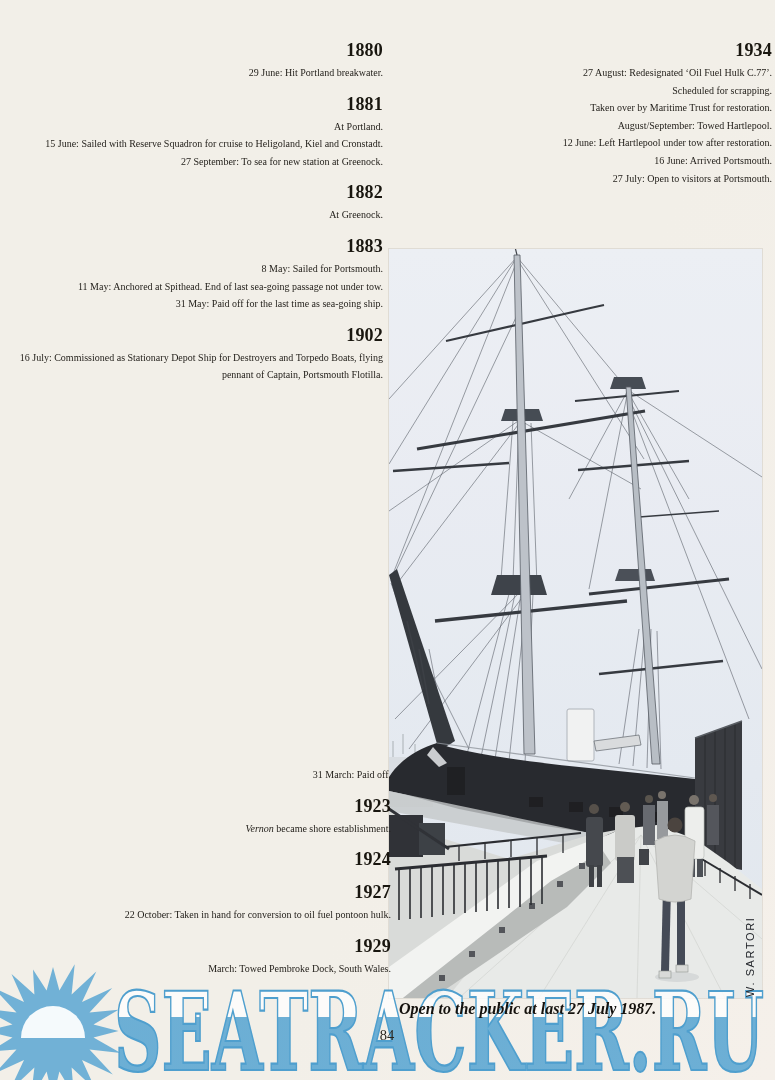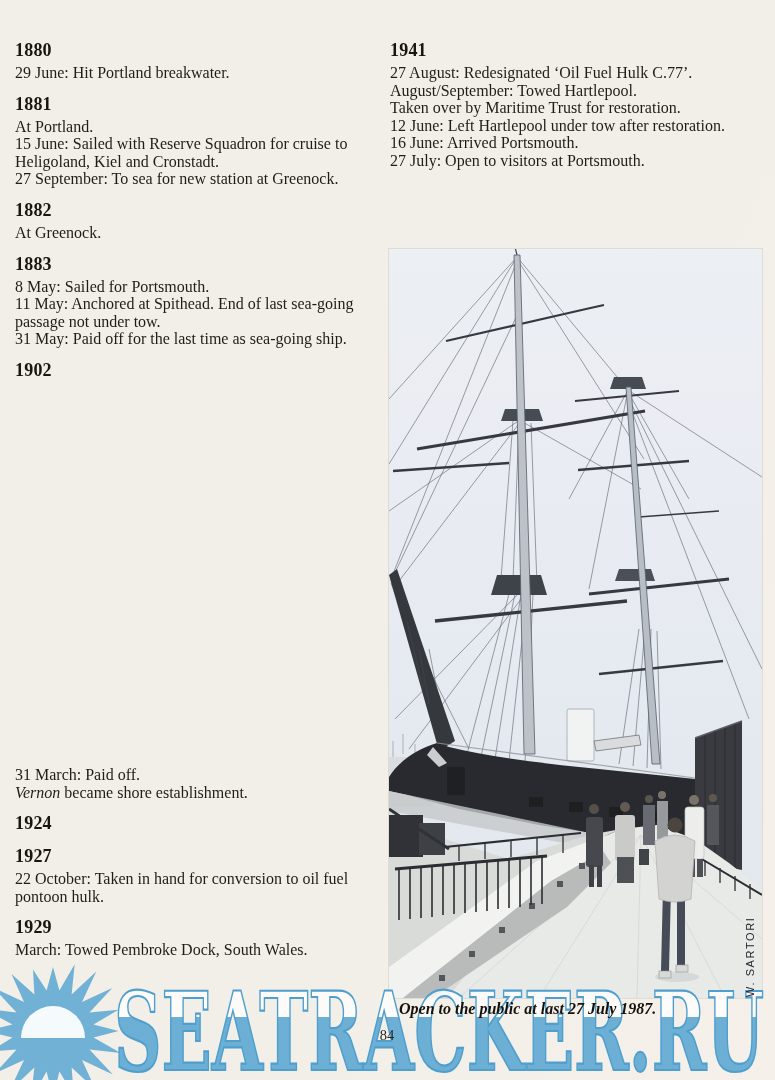--- a/index.html
+++ b/index.html
@@ -1,25 +1,25 @@
 <!DOCTYPE html>
 <html><head>
 <meta charset="utf-8">
 <style>
   html,body{margin:0;padding:0;}
   #page{position:relative;width:775px;height:1080px;overflow:hidden;
         background:linear-gradient(115deg,#f2efe8 60%,#f5f0ea 100%);
         font-family:"Liberation Serif","DejaVu Serif",serif;color:#221f1b;}
-  .col{position:absolute;z-index:3;}
+  .col{position:absolute;z-index:3;text-align:right;}
   #col-left-top{left:15px;top:40px;width:368px;}
   #col-right-top{left:390px;top:40px;width:382px;}
   #col-left-bottom{left:15px;top:766px;width:376px;}
   .year{font-size:18px;font-weight:bold;margin:12px 0 3px 0;letter-spacing:.2px;color:#19160f;}
   .col .year:first-child{margin-top:0;}
-  .evt{font-size:16px;line-height:17.6px;margin:0;color:#201d18;}
+  .evt{font-size:10px;line-height:17.6px;margin:0;color:#201d18;}
   .it{font-style:italic;}
   #photo-wrap{position:absolute;left:389px;top:249px;width:373px;height:749px;z-index:1;
               box-shadow:0 0 0 1px rgba(120,115,100,.15);}
   #caption{position:absolute;left:399px;top:1000px;width:350px;z-index:3;
            font-size:16px;font-weight:bold;font-style:italic;color:#15120e;}
   #page-num{position:absolute;left:347px;top:1027px;width:80px;text-align:center;z-index:3;
             font-size:14.5px;color:#2a261f;}
   #credit{position:absolute;left:744px;top:997px;width:110px;z-index:3;
           transform:rotate(-90deg);transform-origin:0 0;
           font-family:"Liberation Sans","DejaVu Sans",sans-serif;
@@ -38,32 +38,35 @@
       <p class="evt"><span>At Portland.</span></p>
       <p class="evt"><span>15 June: Sailed with Reserve Squadron for cruise to Heligoland, Kiel and Cronstadt.</span></p>
       <p class="evt"><span>27 September: To sea for new station at Greenock.</span></p>
       <div class="year">1882</div>
       <p class="evt"><span>At Greenock.</span></p>
       <div class="year">1883</div>
       <p class="evt"><span>8 May: Sailed for Portsmouth.</span></p>
       <p class="evt"><span>11 May: Anchored at Spithead. End of last sea-going passage not under tow.</span></p>
       <p class="evt"><span>31 May: Paid off for the last time as sea-going ship.</span></p>
       <div class="year">1902</div>
+      <p class="evt"><span>16 July: Commissioned as Stationary Depot Ship for Destroyers and Torpedo Boats, flying pennant of Captain, Portsmouth Flotilla.</span></p>
     </div>
   <div class="col" id="col-right-top">
-      <div class="year">1941</div>
+      <div class="year">1934</div>
       <p class="evt"><span>27 August: Redesignated ‘Oil Fuel Hulk C.77’.</span></p>
+      <p class="evt"><span>Scheduled for scrapping.</span></p>
+      <p class="evt"><span>Taken over by Maritime Trust for restoration.</span></p>
       <p class="evt"><span>August/September: Towed Hartlepool.</span></p>
-      <p class="evt"><span>Taken over by Maritime Trust for restoration.</span></p>
       <p class="evt"><span>12 June: Left Hartlepool under tow after restoration.</span></p>
       <p class="evt"><span>16 June: Arrived Portsmouth.</span></p>
       <p class="evt"><span>27 July: Open to visitors at Portsmouth.</span></p>
     </div>
   <div class="col" id="col-left-bottom">
       <p class="evt"><span>31 March: Paid off.</span></p>
+      <div class="year">1923</div>
       <p class="evt"><span class="it">Vernon</span><span> became shore establishment.</span></p>
       <div class="year">1924</div>
       <div class="year">1927</div>
       <p class="evt"><span>22 October: Taken in hand for conversion to oil fuel pontoon hulk.</span></p>
       <div class="year">1929</div>
       <p class="evt"><span>March: Towed Pembroke Dock, South Wales.</span></p>
     </div>
 
   <div id="photo-wrap">
     <svg width="373" height="749" viewBox="0 0 373 749">

